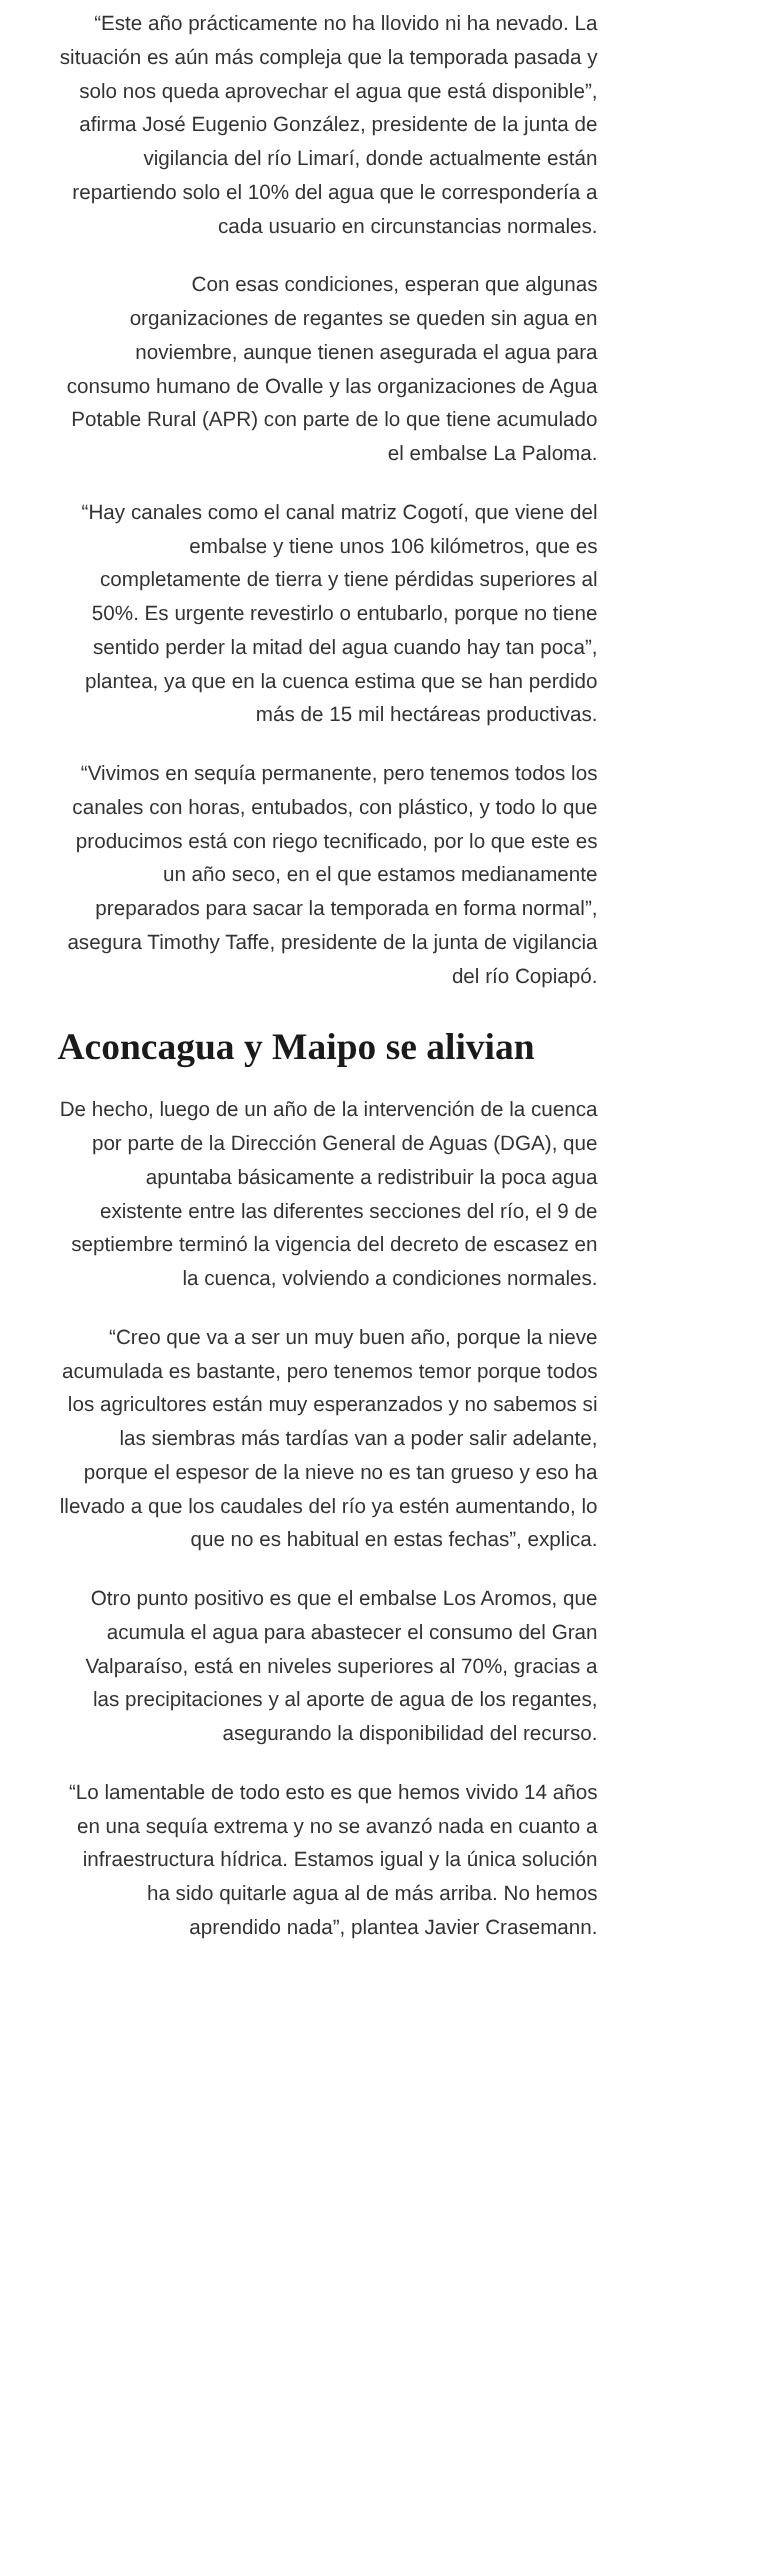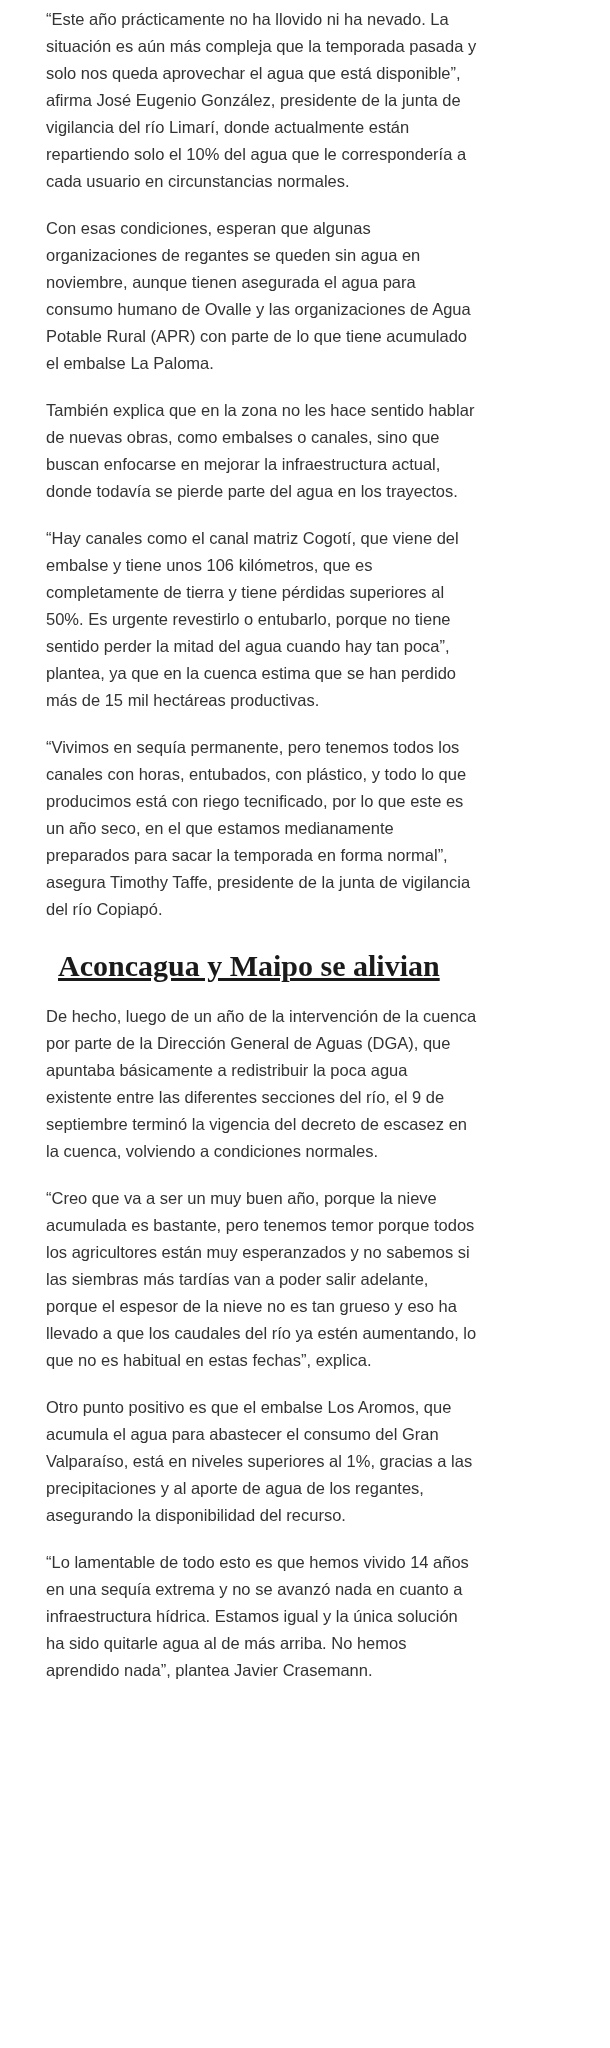--- a/index.html
+++ b/index.html
@@ -20,40 +20,38 @@
     color: var(--text);
   }
   .article-body {
     padding: 6px 132px 24px 46px; 
   }
   .article-body p {
     margin: 0 0 20px 0;
     font-size: 16.5px;
     line-height: 27px;
     color: var(--text);
-    text-align: left;
+    text-align: right;
   }
   .article-body h2 {
     font-family: "Liberation Serif", "DejaVu Serif", serif;
     font-weight: bold;
     font-size: 30px;
     line-height: 38px;
     color: var(--heading);
-    margin: 24px 0 18px 12px;
-    text-decoration: underline;
+    margin: 24px 0 18px 0;
   }
 </style>
 </head>
 <body>
 
 <article class="article-body">
   <p>“Este año prácticamente no ha llovido ni ha nevado. La situación es aún más compleja que la temporada pasada y solo nos queda aprovechar el agua que está disponible”, afirma José Eugenio González, presidente de la junta de vigilancia del río Limarí, donde actualmente están repartiendo solo el 10% del agua que le correspondería a cada usuario en circunstancias normales.</p>
   <p>Con esas condiciones, esperan que algunas organizaciones de regantes se queden sin agua en noviembre, aunque tienen asegurada el agua para consumo humano de Ovalle y las organizaciones de Agua Potable Rural (APR) con parte de lo que tiene acumulado el embalse La Paloma.</p>
-  <p>También explica que en la zona no les hace sentido hablar de nuevas obras, como embalses o canales, sino que buscan enfocarse en mejorar la infraestructura actual, donde todavía se pierde parte del agua en los trayectos.</p>
   <p>“Hay canales como el canal matriz Cogotí, que viene del embalse y tiene unos 106 kilómetros, que es completamente de tierra y tiene pérdidas superiores al 50%. Es urgente revestirlo o entubarlo, porque no tiene sentido perder la mitad del agua cuando hay tan poca”, plantea, ya que en la cuenca estima que se han perdido más de 15 mil hectáreas productivas.</p>
   <p>“Vivimos en sequía permanente, pero tenemos todos los canales con horas, entubados, con plástico, y todo lo que producimos está con riego tecnificado, por lo que este es un año seco, en el que estamos medianamente preparados para sacar la temporada en forma normal”, asegura Timothy Taffe, presidente de la junta de vigilancia del río Copiapó.</p>
   <h2>Aconcagua y Maipo se alivian</h2>
   <p>De hecho, luego de un año de la intervención de la cuenca por parte de la Dirección General de Aguas (DGA), que apuntaba básicamente a redistribuir la poca agua existente entre las diferentes secciones del río, el 9 de septiembre terminó la vigencia del decreto de escasez en la cuenca, volviendo a condiciones normales.</p>
   <p>“Creo que va a ser un muy buen año, porque la nieve acumulada es bastante, pero tenemos temor porque todos los agricultores están muy esperanzados y no sabemos si las siembras más tardías van a poder salir adelante, porque el espesor de la nieve no es tan grueso y eso ha llevado a que los caudales del río ya estén aumentando, lo que no es habitual en estas fechas”, explica.</p>
-  <p>Otro punto positivo es que el embalse Los Aromos, que acumula el agua para abastecer el consumo del Gran Valparaíso, está en niveles superiores al 1%, gracias a las precipitaciones y al aporte de agua de los regantes, asegurando la disponibilidad del recurso.</p>
+  <p>Otro punto positivo es que el embalse Los Aromos, que acumula el agua para abastecer el consumo del Gran Valparaíso, está en niveles superiores al 70%, gracias a las precipitaciones y al aporte de agua de los regantes, asegurando la disponibilidad del recurso.</p>
   <p>“Lo lamentable de todo esto es que hemos vivido 14 años en una sequía extrema y no se avanzó nada en cuanto a infraestructura hídrica. Estamos igual y la única solución ha sido quitarle agua al de más arriba. No hemos aprendido nada”, plantea Javier Crasemann.</p>
 
 </article>
 
 </body></html>

